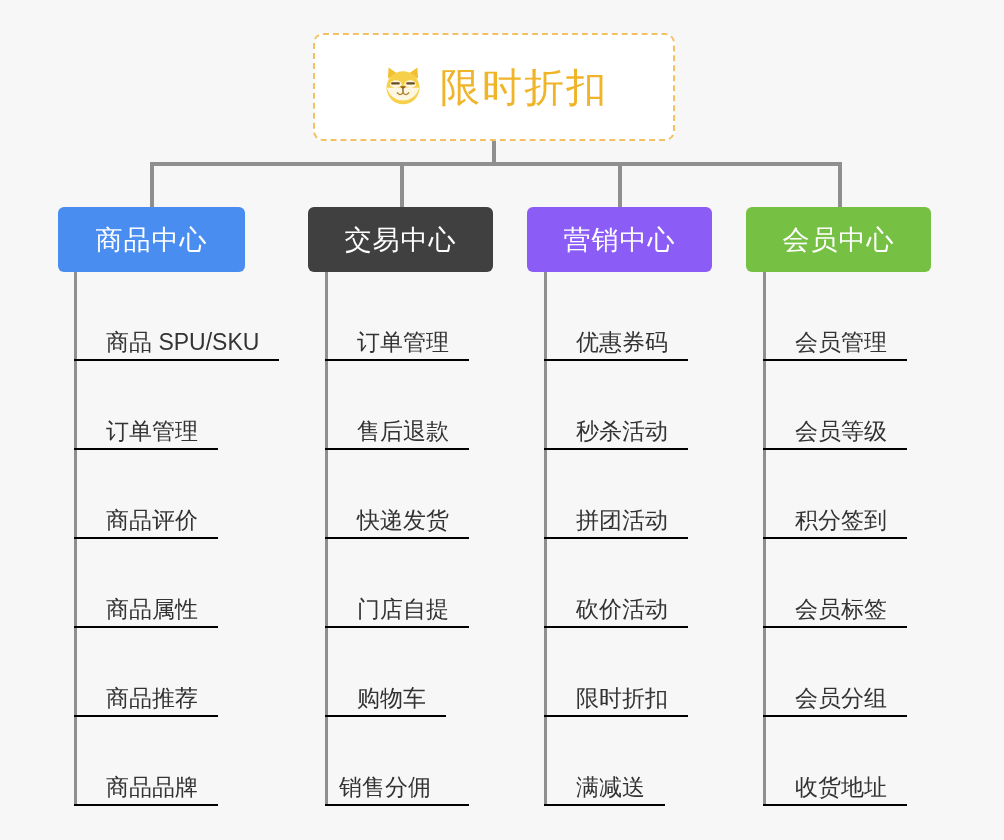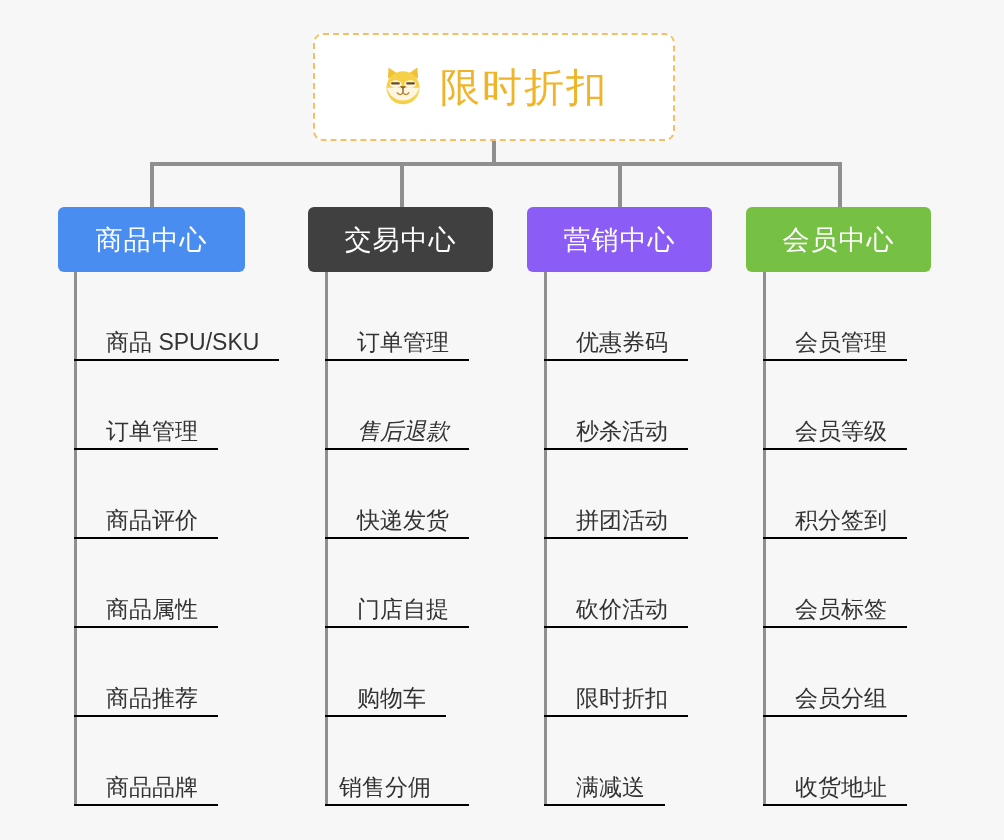--- a/index.html
+++ b/index.html
@@ -177,21 +177,21 @@
     <div class="leaf" style="width: 144px;">
         <span class="leaf-label">商品品牌</span>
       </div>
   </div>
 
   <div class="branch" style="left:325px; width:170px;">
     <div class="spine" style="background: rgb(143, 143, 143); height: 534px;"></div>
     <div class="leaf" style="width: 144px;">
         <span class="leaf-label">订单管理</span>
       </div>
-    <div class="leaf" style="width: 144px; font-style: italic;">
+    <div class="leaf" style="width: 144px;">
         <span class="leaf-label">售后退款</span>
       </div>
     <div class="leaf" style="width: 144px;">
         <span class="leaf-label">快递发货</span>
       </div>
     <div class="leaf" style="width: 144px;">
         <span class="leaf-label">门店自提</span>
       </div>
     <div class="leaf" style="width: 121px;">
         <span class="leaf-label">购物车</span>

